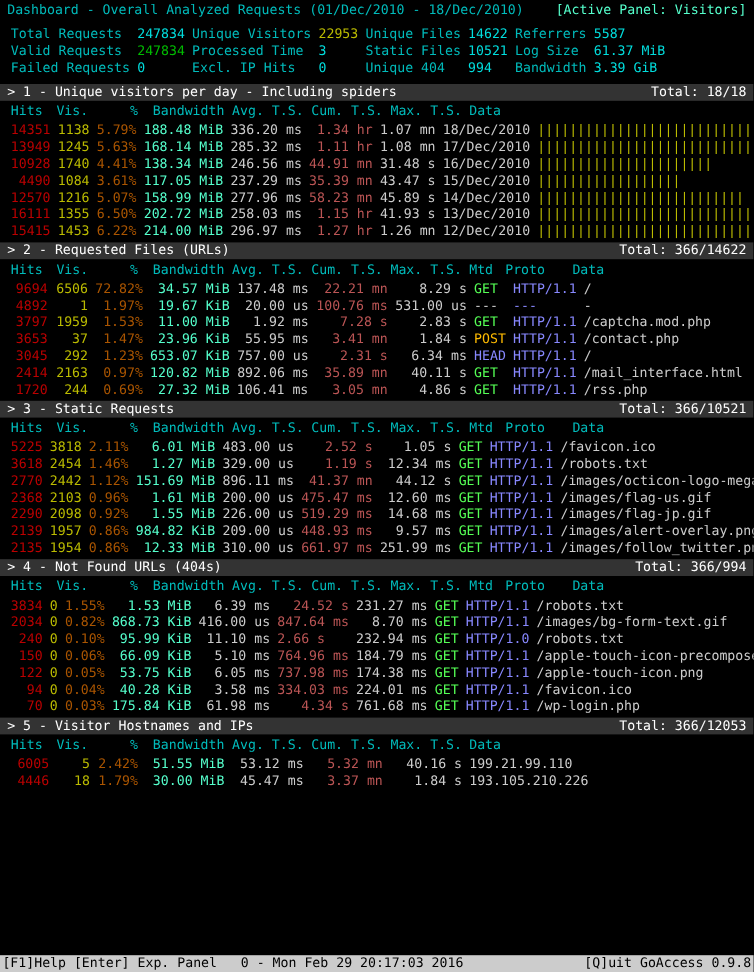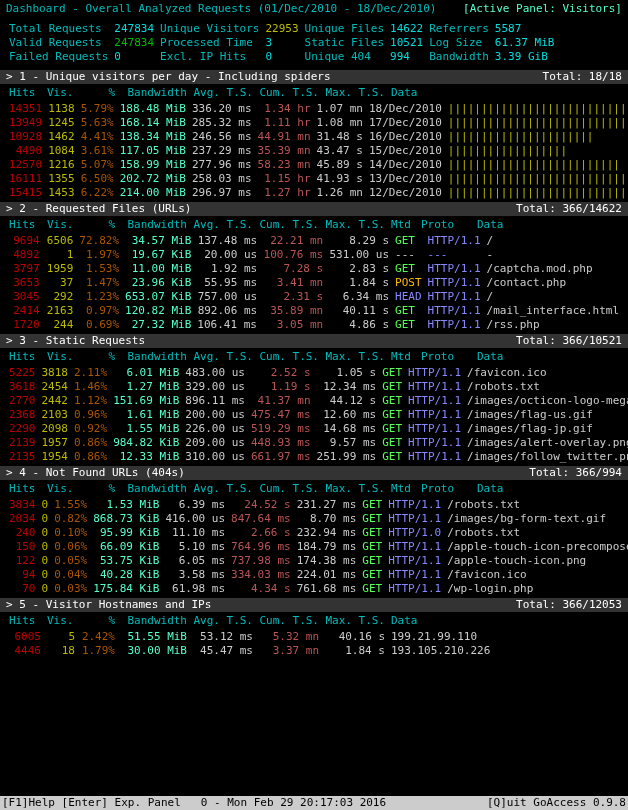--- a/index.html
+++ b/index.html
@@ -115,21 +115,21 @@
             <td class="c-pct" style="width:40px;text-align:right">5.63%</td>
             <td class="c-bw" style="width:72px;text-align:right">168.14 MiB</td>
             <td class="c-ms" style="width:66px;text-align:right">285.32 ms</td>
             <td class="c-cum" style="width:66px;text-align:right">  1.11 hr</td>
             <td class="c-max" style="width:66px;text-align:right"> 1.08 mn</td>
             <td class="c-data">17/Dec/2010</td>
             <td class="c-bar">|||||||||||||||||||||||||||||</td>
           </tr>
           <tr>
             <td class="c-hits" style="width:38px;text-align:right">10928</td>
-            <td class="c-vis" style="width:34px;text-align:right">1462</td>
+            <td class="c-vis" style="width:34px;text-align:right">1740</td>
             <td class="c-pct" style="width:40px;text-align:right">4.41%</td>
             <td class="c-bw" style="width:72px;text-align:right">138.34 MiB</td>
             <td class="c-ms" style="width:66px;text-align:right">246.56 ms</td>
             <td class="c-cum" style="width:66px;text-align:right"> 44.91 mn</td>
             <td class="c-max" style="width:66px;text-align:right">31.48  s</td>
             <td class="c-data">16/Dec/2010</td>
             <td class="c-bar">||||||||||||||||||||||</td>
           </tr>
           <tr>
             <td class="c-hits" style="width:38px;text-align:right"> 4490</td>
@@ -441,21 +441,21 @@
             <td class="c-mtd" style="width:30px">GET</td>
             <td class="c-proto" style="width:56px">HTTP/1.1</td>
             <td class="c-data">/images/bg-form-text.gif</td>
           </tr>
           <tr>
             <td class="c-hits" style="width:38px;text-align:right"> 240</td>
             <td class="c-vis" style="width:34px;text-align:right">   0</td>
             <td class="c-pct" style="width:40px;text-align:right">0.10%</td>
             <td class="c-bw" style="width:72px;text-align:right"> 95.99 KiB</td>
             <td class="c-ms" style="width:66px;text-align:right"> 11.10 ms</td>
-            <td class="c-cum" style="width:66px;text-align:right">  2.66  s</td>
+            <td class="c-cum" style="width:66px;text-align:left">  2.66  s</td>
             <td class="c-max" style="width:66px;text-align:right">232.94 ms</td>
             <td class="c-mtd" style="width:30px">GET</td>
             <td class="c-proto" style="width:56px">HTTP/1.0</td>
             <td class="c-data">/robots.txt</td>
           </tr>
           <tr>
             <td class="c-hits" style="width:38px;text-align:right"> 150</td>
             <td class="c-vis" style="width:34px;text-align:right">   0</td>
             <td class="c-pct" style="width:40px;text-align:right">0.06%</td>
             <td class="c-bw" style="width:72px;text-align:right"> 66.09 KiB</td>

